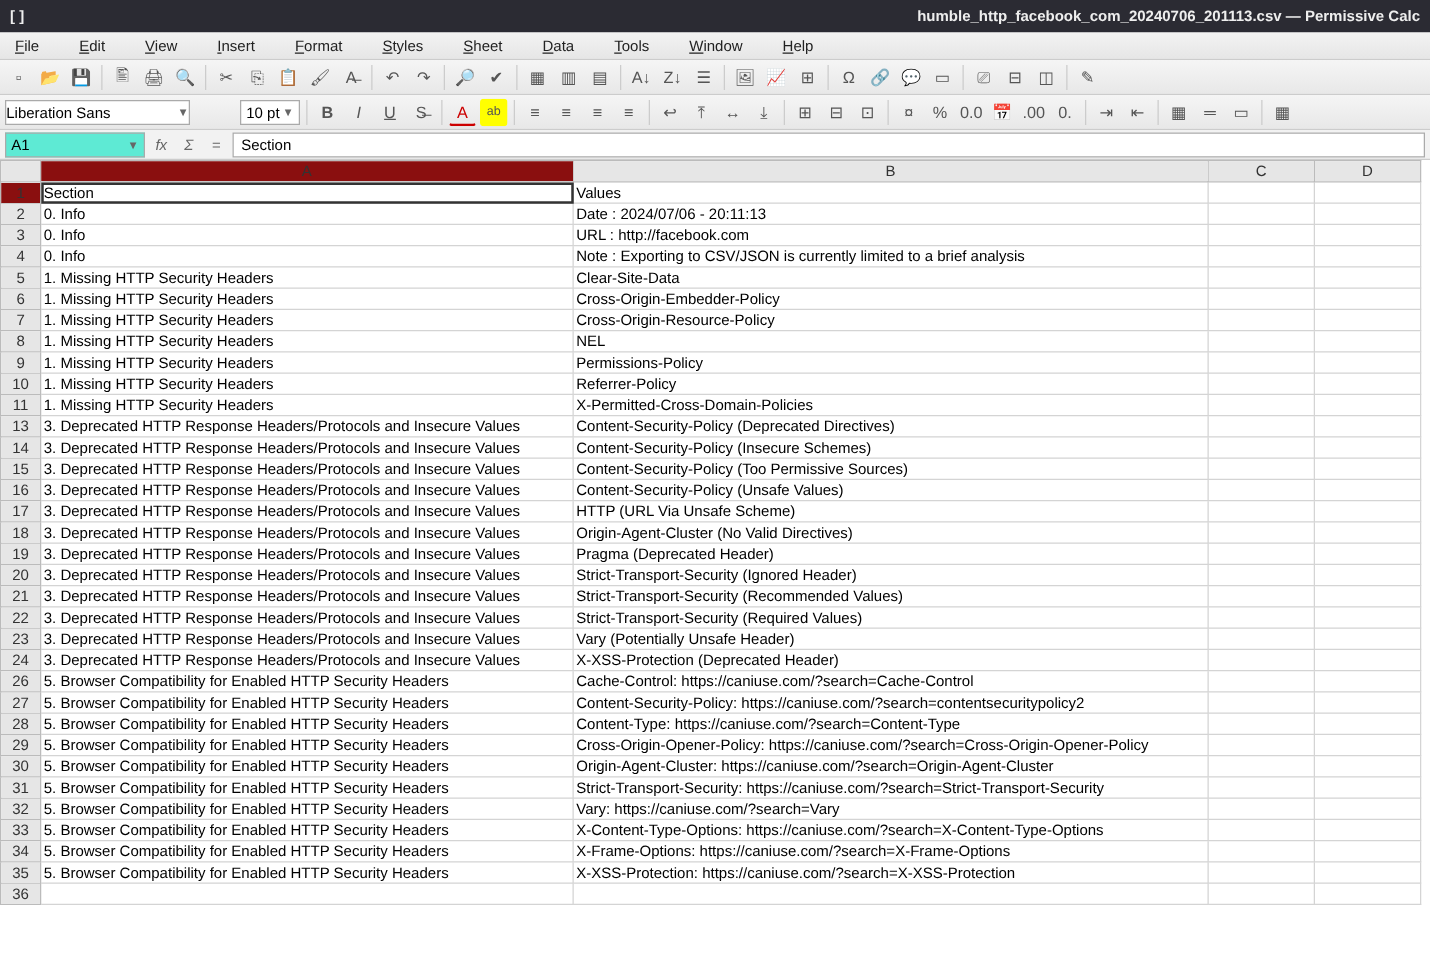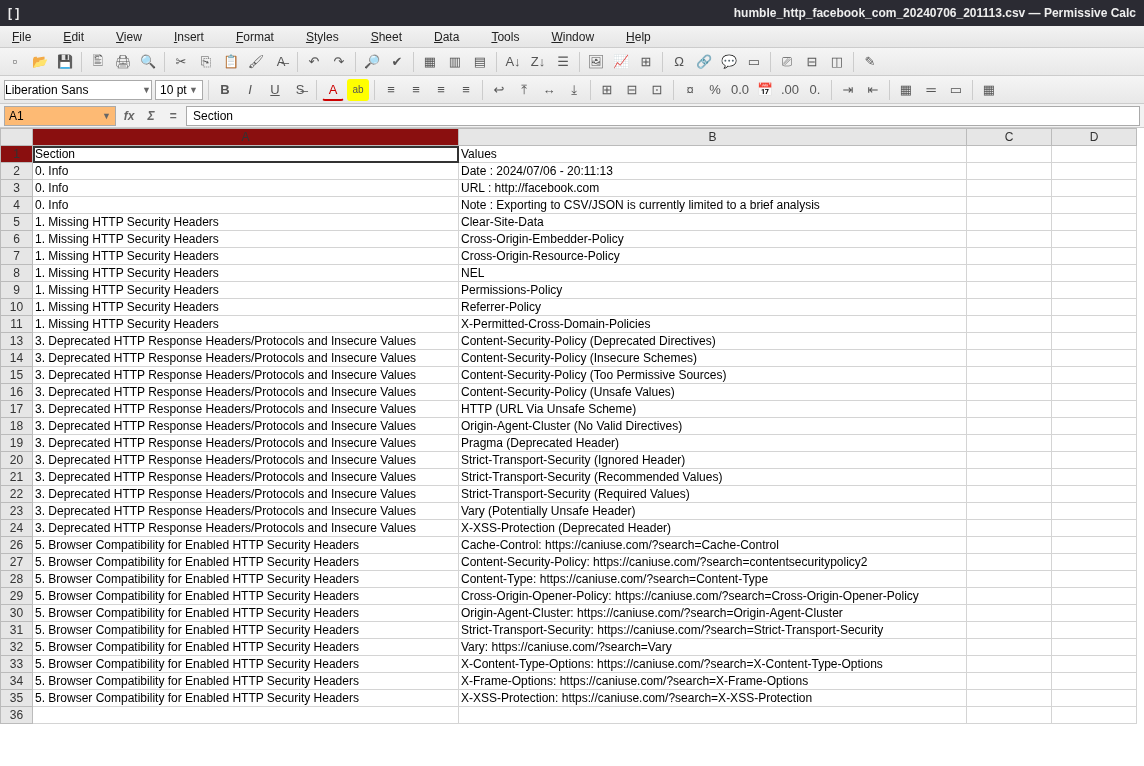--- a/index.html
+++ b/index.html
@@ -7,24 +7,24 @@
   .titlebar { height: 26px; background: #2b2b33; color: #eee; display: flex; align-items: center; justify-content: space-between; padding: 0 8px; font-size: 12px; }
   .titlebar .left { font-weight: bold; }
   .titlebar .right { font-weight: bold; }
   .menubar { height: 22px; background: linear-gradient(#f3f3f3,#e6e6e6); border-bottom: 1px solid #ccc; display: flex; align-items: center; padding: 0 4px; gap: 16px; }
   .menubar .menu { padding: 2px 8px; cursor: pointer; color:#222; }
   .toolbar { height: 28px; background: linear-gradient(#f5f5f5,#e8e8e8); border-bottom: 1px solid #ccc; display: flex; align-items: center; padding: 0 4px; gap: 3px; }
   .tbtn { width: 22px; height: 22px; display:inline-flex; align-items:center; justify-content:center; border:1px solid transparent; border-radius:3px; cursor:pointer; color:#555; font-size:13px;}
   .sep { width:1px; height:20px; background:#ccc; margin:0 2px;}
   .toolbar2 { height: 28px; background: linear-gradient(#f5f5f5,#e8e8e8); border-bottom: 1px solid #ccc; display:flex; align-items:center; padding:0 4px; gap:3px;}
   .fontbox { height:20px; border:1px solid #aaa; background:#fff; padding:0 0; display:flex; align-items:center; width:148px;}
-  .sizebox { height:20px; border:1px solid #aaa; background:#fff; padding:0 4px; display:flex; align-items:center; width:48px;}
+  .sizebox { height:20px; border:1px solid #aaa; background:#fff; padding:0 4px; display:flex; align-items:center; width:48px;margin-left:37px;}
   .formulabar { height:24px; background:#f2f2f2; border-bottom:1px solid #ccc; display:flex; align-items:center; padding:0 4px; gap:4px;}
-  .cellref { width:112px; height:20px; border:1px solid #aaa; background:#fdba74; padding:0 4px; display:flex; align-items:center;}
-  .fxbtn { width:18px; height:18px; display:inline-flex;align-items:center;justify-content:center;color:#666; font-style:italic; cursor:pointer;font-weight:bold;}
+  .cellref { width:112px; height:20px; border:1px solid #aaa; background:#5eead4; padding:0 4px; display:flex; align-items:center;}
+  .fxbtn { width:18px; height:18px; display:inline-flex;align-items:center;justify-content:center;color:#666; font-style:italic; cursor:pointer;}
   .formula-input { flex:1; height:20px; border:1px solid #aaa; background:#fff; padding:0 6px; display:flex; align-items:center;}
   .sheet { position:relative; overflow:auto; height: calc(766px - 26px - 22px - 28px - 28px - 24px); background:#fff;}
   table.grid { border-collapse:collapse; table-layout:fixed;}
   table.grid th, table.grid td { border:1px solid #d4d4d4; height:17px; padding:0 2px; font-size:12px; text-align:left; white-space:nowrap; overflow:hidden;}
   table.grid th.colh { background:#e6e6e6; text-align:center; font-weight:normal; color:#333; border-color:#bbb; position:sticky; top:0;}
   table.grid th.rowh { background:#e6e6e6; text-align:center; font-weight:normal; color:#333; width:32px; border-color:#bbb; position:sticky; left:0;}
   table.grid th.corner { background:#e6e6e6; width:32px; border-color:#bbb; position:sticky; left:0; top:0;}
   .col-A { width:426px; }
   .col-B { width:508px; }
   .col-C { width:85px; }

